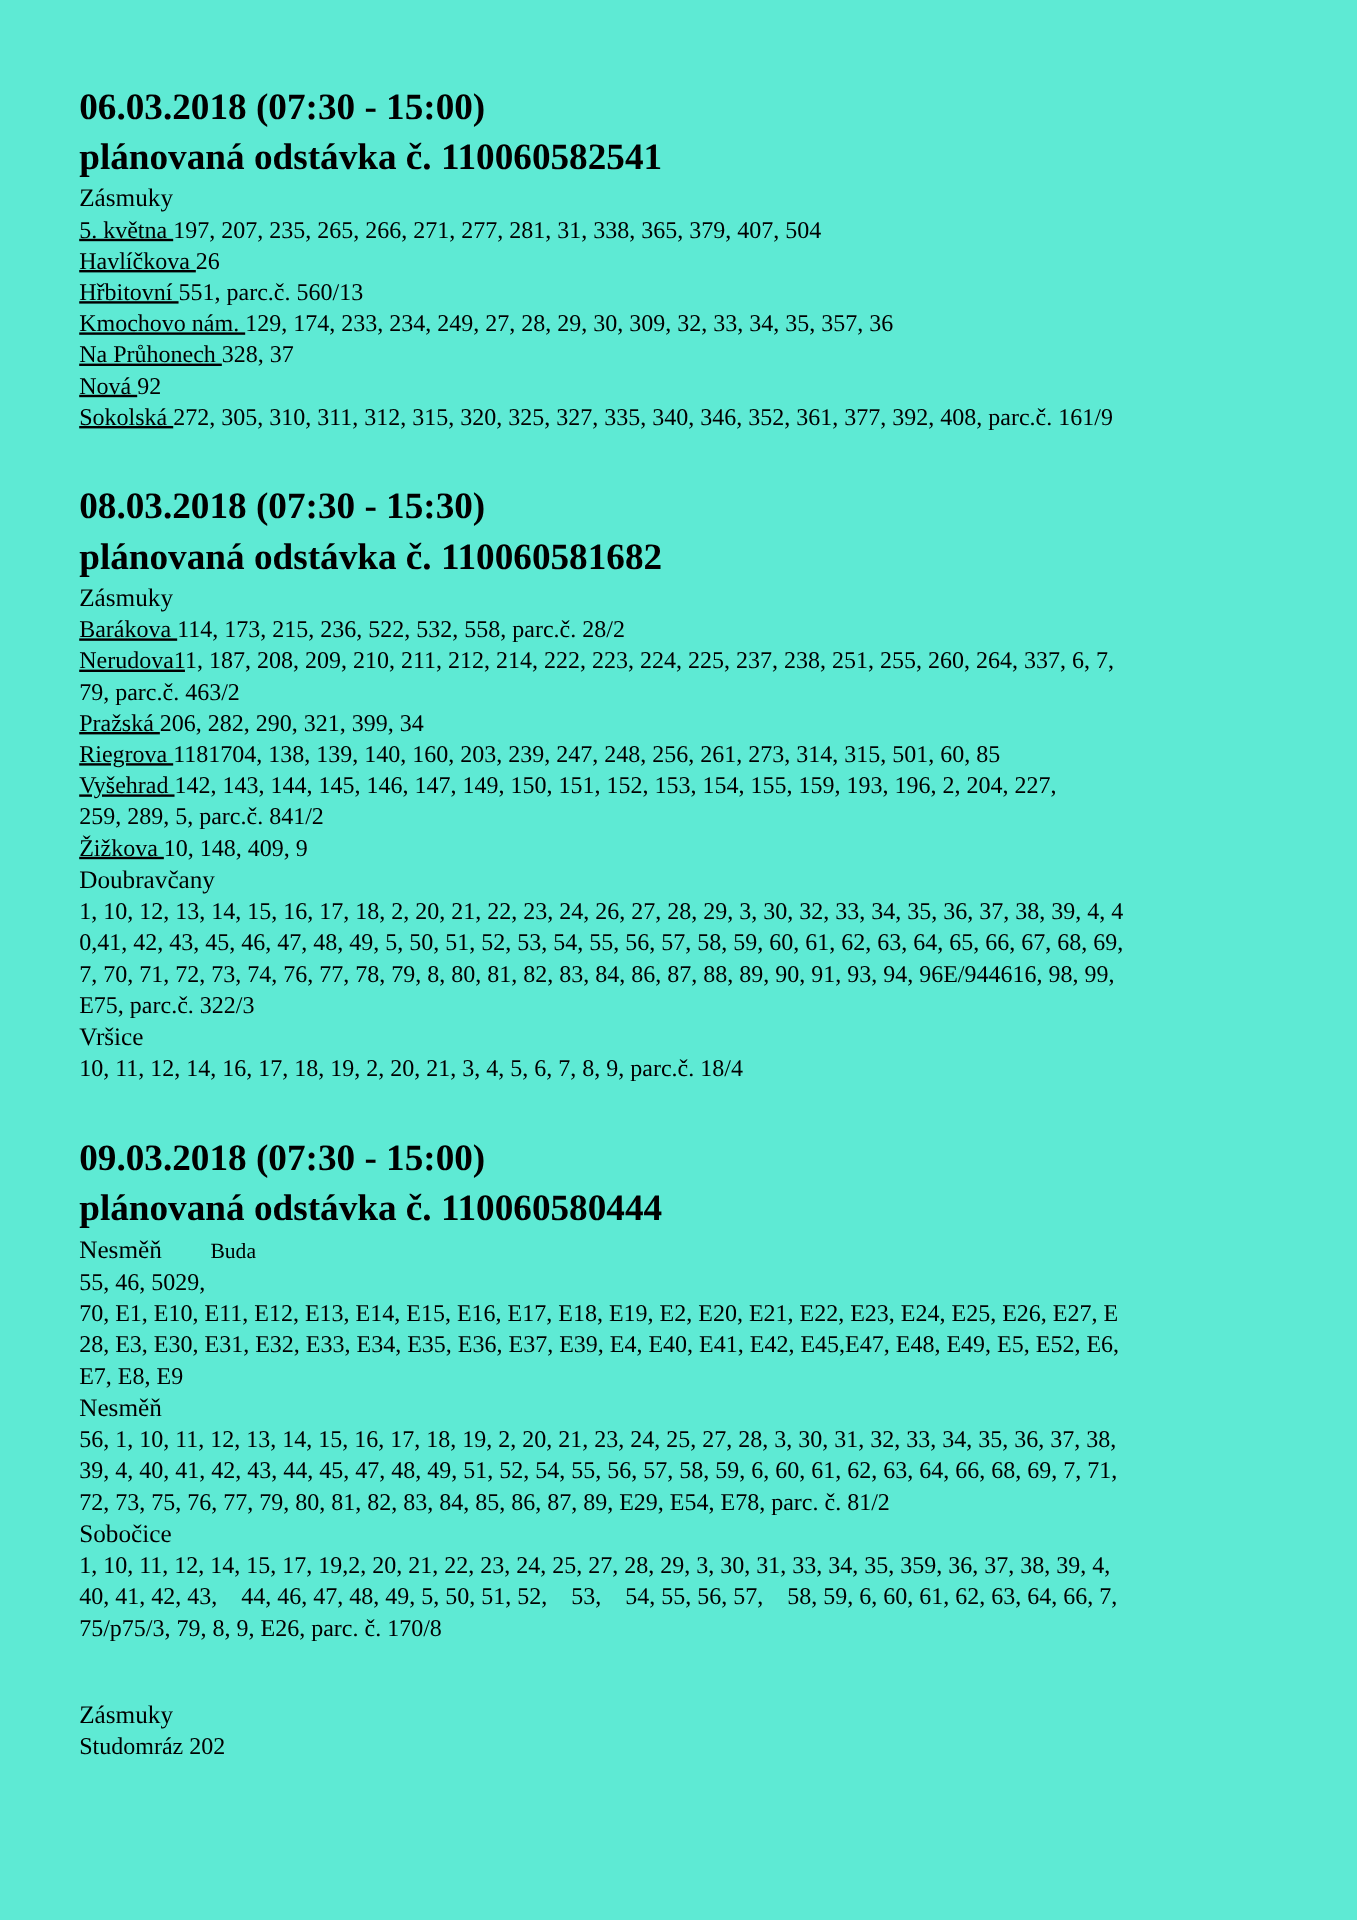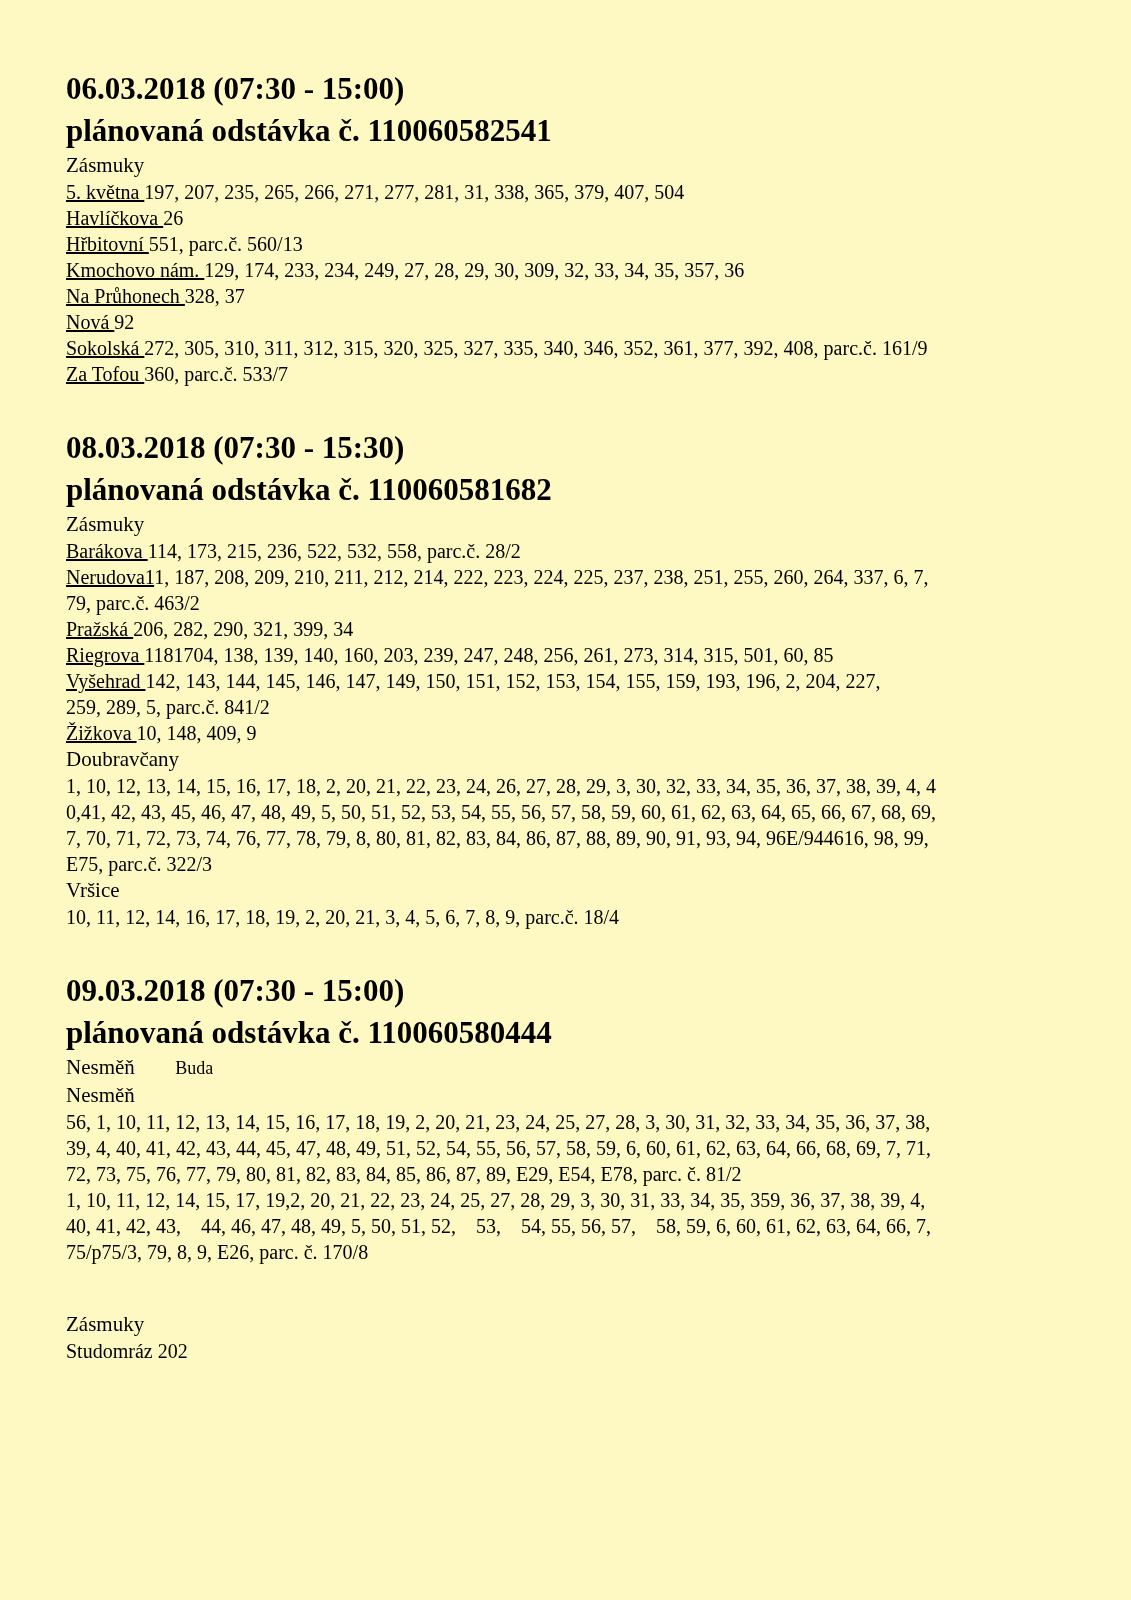--- a/index.html
+++ b/index.html
@@ -7,21 +7,21 @@
     padding: 0;
     background: #ffffff;
     color: #000000;
   }
   .page {
     position: relative;
     width: 1131px;
     height: 1600px;
     box-sizing: border-box;
     padding: 68px 60px 0 66px;
-    background: #fef9c3;
+    background: #5eead4;
     font-family: "Liberation Serif", serif;
     overflow: hidden;
   }
   .outage-section { margin: 0 0 40px 0; }
   .h1 {
     font-size: 31px;
     font-weight: bold;
     line-height: 42px;
     white-space: nowrap;
   }
@@ -52,21 +52,20 @@
     <div class="h1">06.03.2018 (07:30 - 15:00)</div>
     <div class="h1">plánovaná odstávka č. 110060582541</div>
     <div class="locality-name">Zásmuky</div>
     <p class="street"><span class="street-label">5. května </span><span>197, 207, 235, 265, 266, 271, 277, 281, 31, 338, 365, 379, 407, 504</span></p>
     <p class="street"><span class="street-label">Havlíčkova </span><span>26</span></p>
     <p class="street"><span class="street-label">Hřbitovní </span><span>551, parc.č. 560/13</span></p>
     <p class="street"><span class="street-label">Kmochovo nám. </span><span>129, 174, 233, 234, 249, 27, 28, 29, 30, 309, 32, 33, 34, 35, 357, 36</span></p>
     <p class="street"><span class="street-label">Na Průhonech </span><span>328, 37</span></p>
     <p class="street"><span class="street-label">Nová </span><span>92</span></p>
     <p class="street"><span class="street-label">Sokolská </span><span>272, 305, 310, 311, 312, 315, 320, 325, 327, 335, 340, 346, 352, 361, 377, 392, 408, parc.č. 161/9</span></p>
-    <p class="street"><span class="street-label">Za Tofou </span><span>360, parc.č. 533/7</span></p>
   </section>
 
   <section class="outage-section">
     <div class="h1">08.03.2018 (07:30 - 15:30)</div>
     <div class="h1">plánovaná odstávka č. 110060581682</div>
     <div class="locality-name">Zásmuky</div>
     <p class="street"><span class="street-label">Barákova </span><span>114, 173, 215, 236, 522, 532, 558, parc.č. 28/2</span></p>
     <p class="street"><span class="street-label">Nerudova1</span><span>1, 187, 208, 209, 210, 211, 212, 214, 222, 223, 224, 225, 237, 238, 251, 255, 260, 264, 337, 6, 7,
 79, parc.č. 463/2</span></p>
     <p class="street"><span class="street-label">Pražská </span><span>206, 282, 290, 321, 399, 34</span></p>
@@ -80,24 +79,29 @@
 7, 70, 71, 72, 73, 74, 76, 77, 78, 79, 8, 80, 81, 82, 83, 84, 86, 87, 88, 89, 90, 91, 93, 94, 96E/944616, 98, 99,
 E75, parc.č. 322/3</p>
     <div class="locality-name">Vršice</div>
     <p class="para">10, 11, 12, 14, 16, 17, 18, 19, 2, 20, 21, 3, 4, 5, 6, 7, 8, 9, parc.č. 18/4</p>
   </section>
 
   <section class="outage-section">
     <div class="h1">09.03.2018 (07:30 - 15:00)</div>
     <div class="h1">plánovaná odstávka č. 110060580444</div>
     <div class="locality-name"><span>Nesměň</span><span class="suffix"> Buda</span></div>
+    <p class="para">55, 46, 5029,
+70, E1, E10, E11, E12, E13, E14, E15, E16, E17, E18, E19, E2, E20, E21, E22, E23, E24, E25, E26, E27, E
+28, E3, E30, E31, E32, E33, E34, E35, E36, E37, E39, E4, E40, E41, E42, E45,E47, E48, E49, E5, E52, E6,
+E7, E8, E9</p>
     <div class="locality-name">Nesměň</div>
     <p class="para">56, 1, 10, 11, 12, 13, 14, 15, 16, 17, 18, 19, 2, 20, 21, 23, 24, 25, 27, 28, 3, 30, 31, 32, 33, 34, 35, 36, 37, 38,
 39, 4, 40, 41, 42, 43, 44, 45, 47, 48, 49, 51, 52, 54, 55, 56, 57, 58, 59, 6, 60, 61, 62, 63, 64, 66, 68, 69, 7, 71,
 72, 73, 75, 76, 77, 79, 80, 81, 82, 83, 84, 85, 86, 87, 89, E29, E54, E78, parc. č. 81/2</p>
+    <div class="locality-name">Sobočice</div>
     <p class="para">1, 10, 11, 12, 14, 15, 17, 19,2, 20, 21, 22, 23, 24, 25, 27, 28, 29, 3, 30, 31, 33, 34, 35, 359, 36, 37, 38, 39, 4,
 40, 41, 42, 43,    44, 46, 47, 48, 49, 5, 50, 51, 52,    53,    54, 55, 56, 57,    58, 59, 6, 60, 61, 62, 63, 64, 66, 7,
 75/p75/3, 79, 8, 9, E26, parc. č. 170/8</p>
     <div class="locality-name gap-top">Zásmuky</div>
     <p class="para">Studomráz 202</p>
   </section>
 
 </div>
 
 </body></html>

